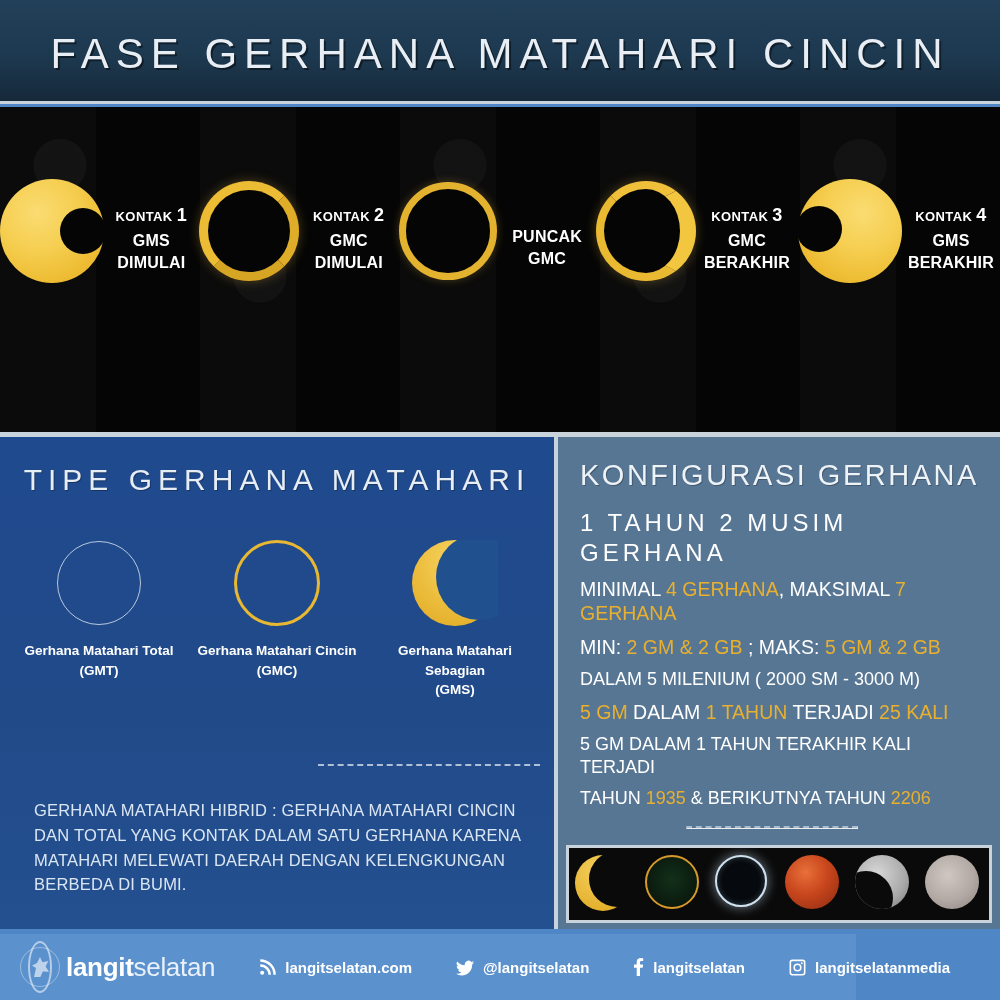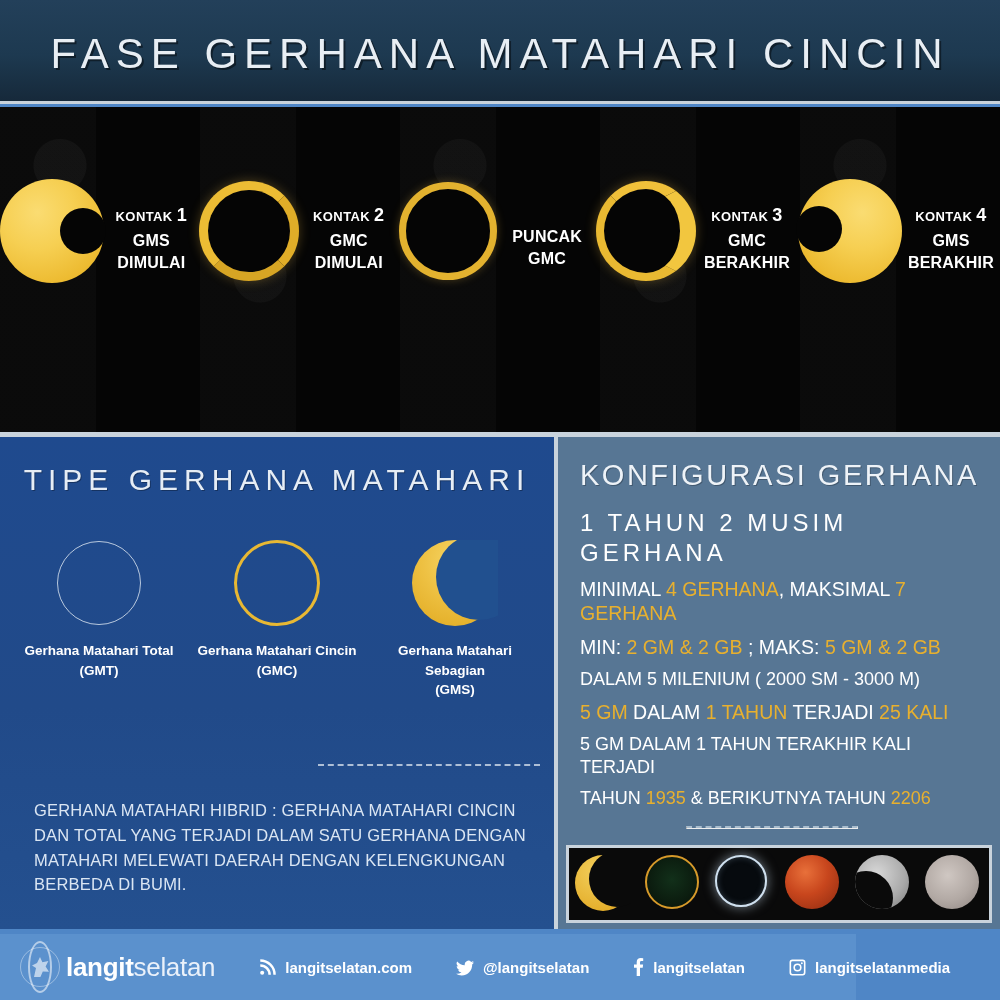--- a/index.html
+++ b/index.html
@@ -333,21 +333,21 @@
           </div>
           <div class="type-label">
             <div>Gerhana Matahari Sebagian</div>
             <div>(GMS)</div>
           </div>
         </div>
       </div>
 
       <hr class="dashed" style="position:absolute;left:318px;top:327px;width:222px">
 
-      <div class="hybrid" style="top:361px">GERHANA MATAHARI HIBRID : GERHANA MATAHARI CINCIN DAN TOTAL YANG TERJADI DALAM SATU GERHANA DENGAN MATAHARI MELEWATI DAERAH DENGAN KELENGKUNGAN BERBEDA DI BUMI.</div>
+      <div class="hybrid" style="top:361px">GERHANA MATAHARI HIBRID : GERHANA MATAHARI CINCIN DAN TOTAL YANG KONTAK DALAM SATU GERHANA KARENA MATAHARI MELEWATI DAERAH DENGAN KELENGKUNGAN BERBEDA DI BUMI.</div>
     </div>
 
     <div class="panel-right">
       <div class="right-title">KONFIGURASI GERHANA</div>
 
       <div class="right-lines">
         <div class="rl rl-big">1 TAHUN 2 MUSIM GERHANA</div>
 
         <div class="rl rl-m">
           <span>MINIMAL </span><span class="gold">4 GERHANA</span><span>, MAKSIMAL </span><span class="gold">7 GERHANA</span>

